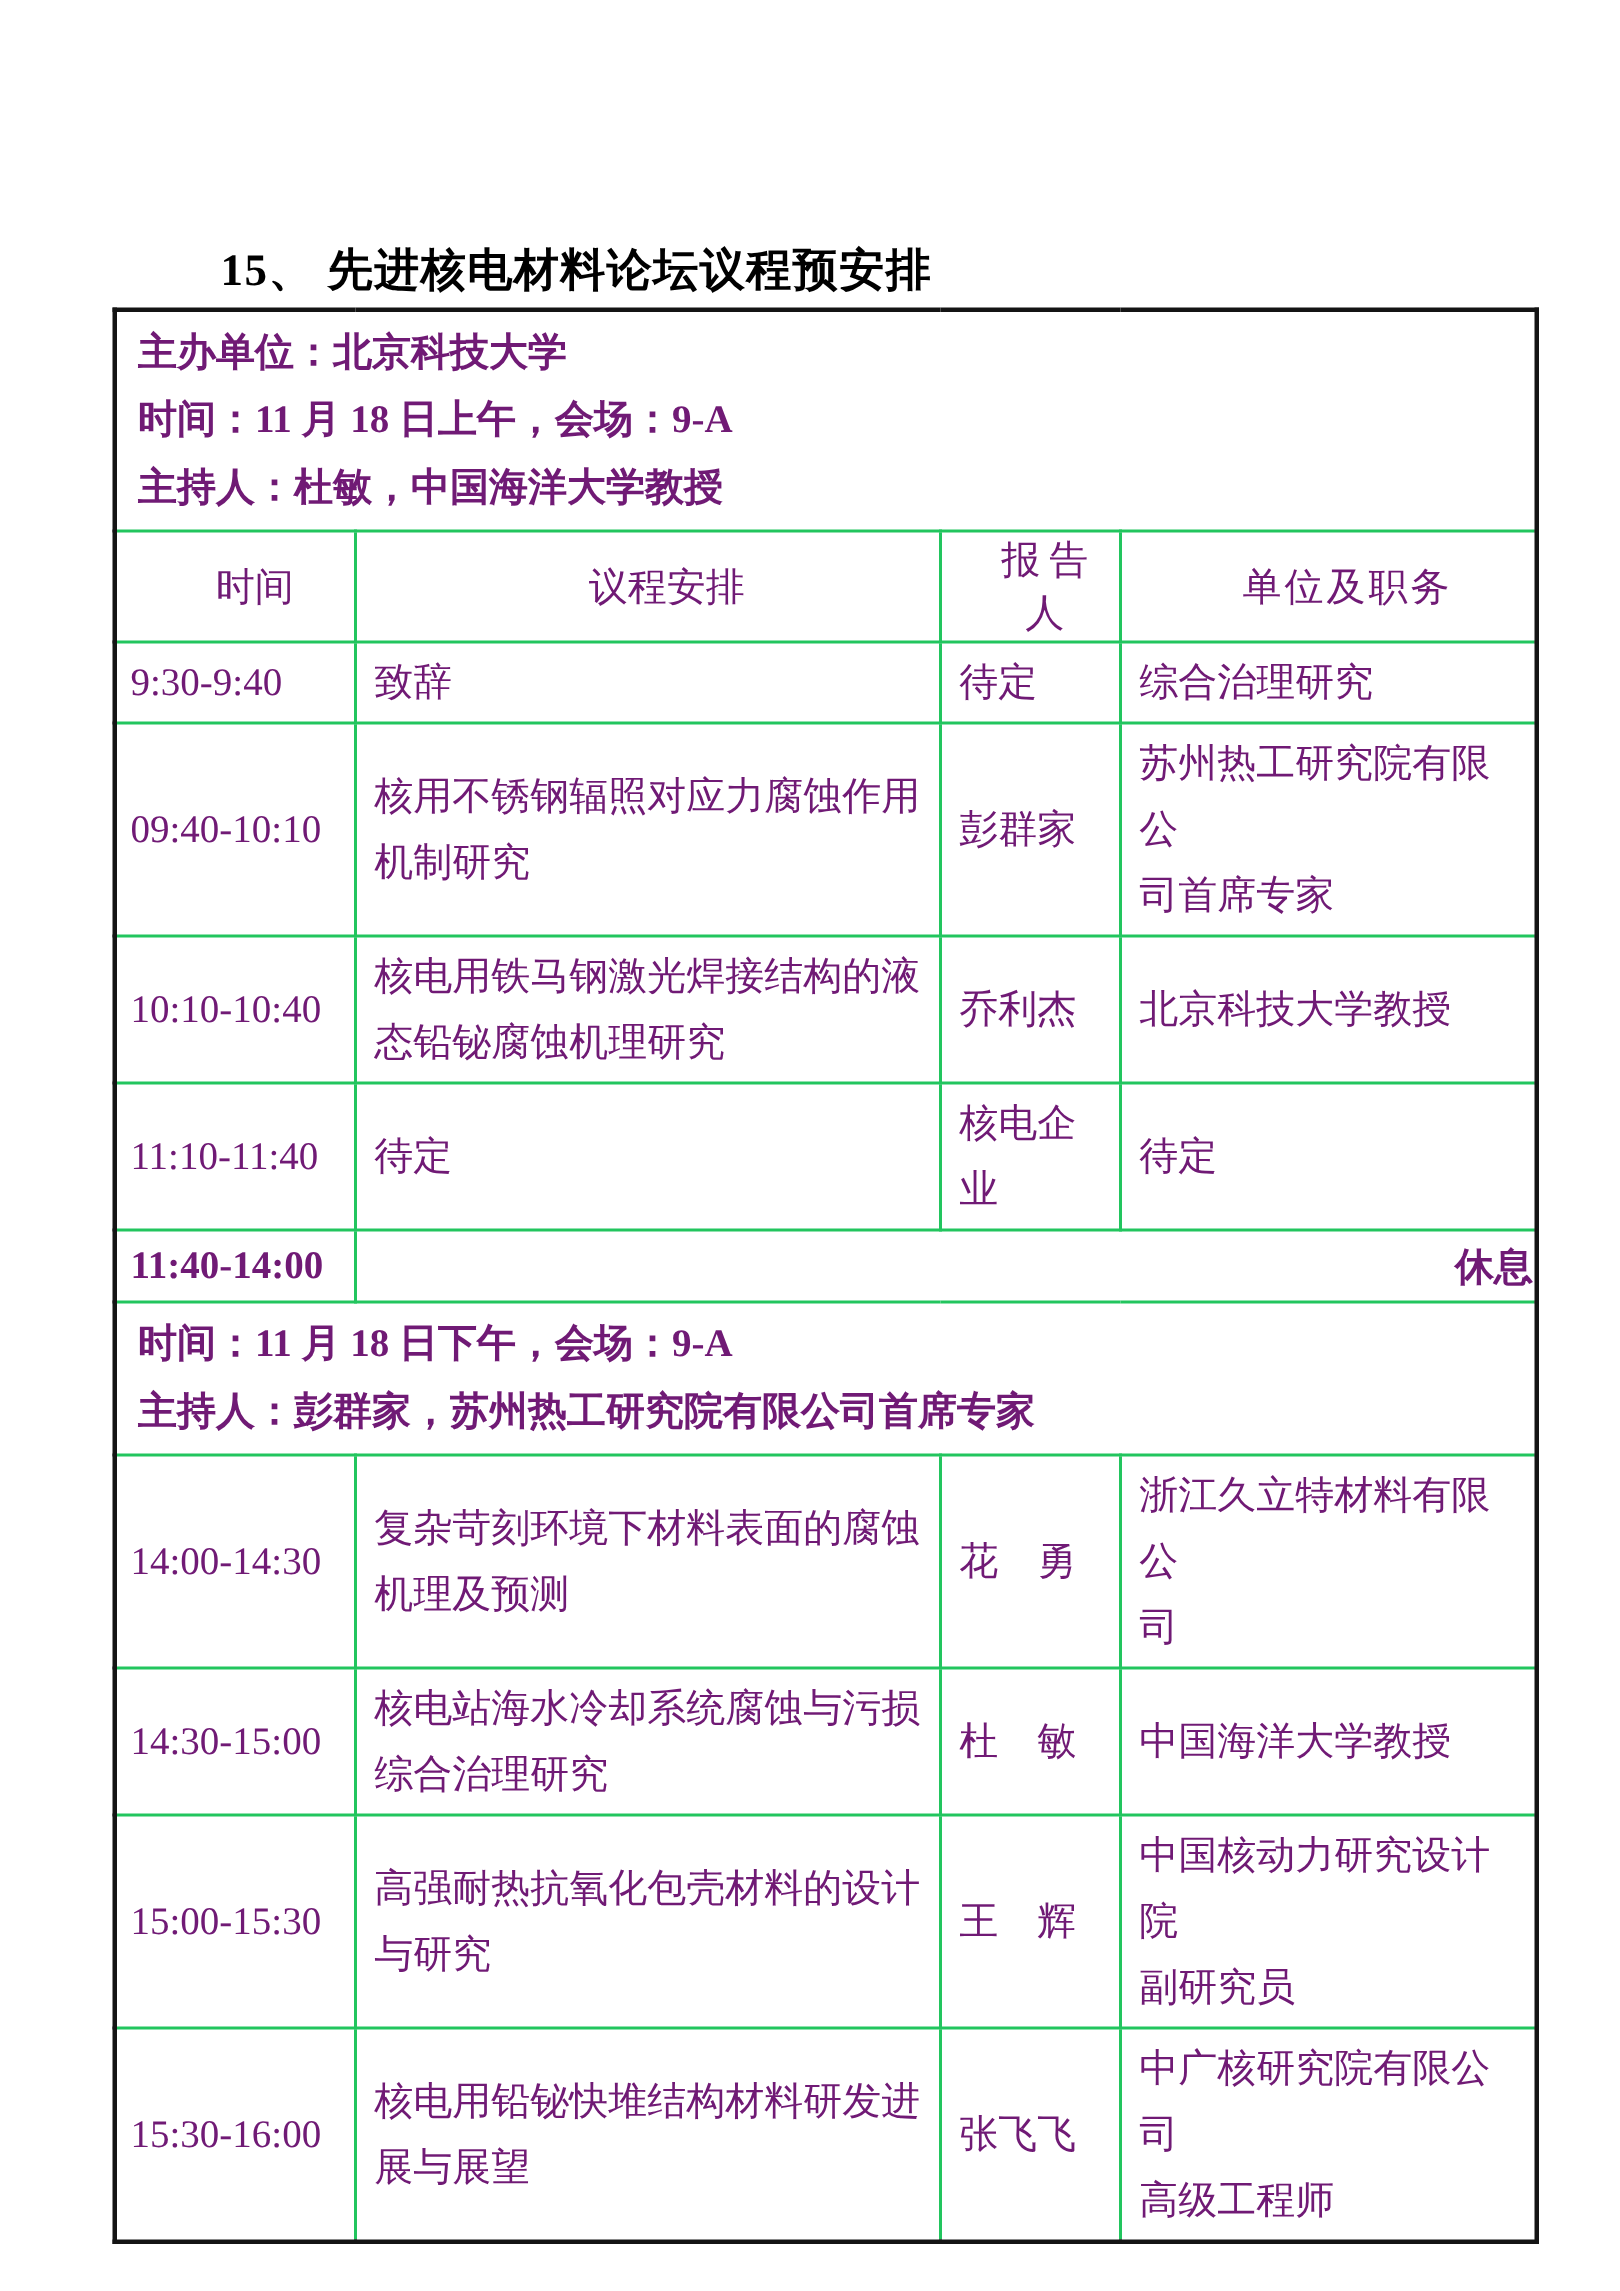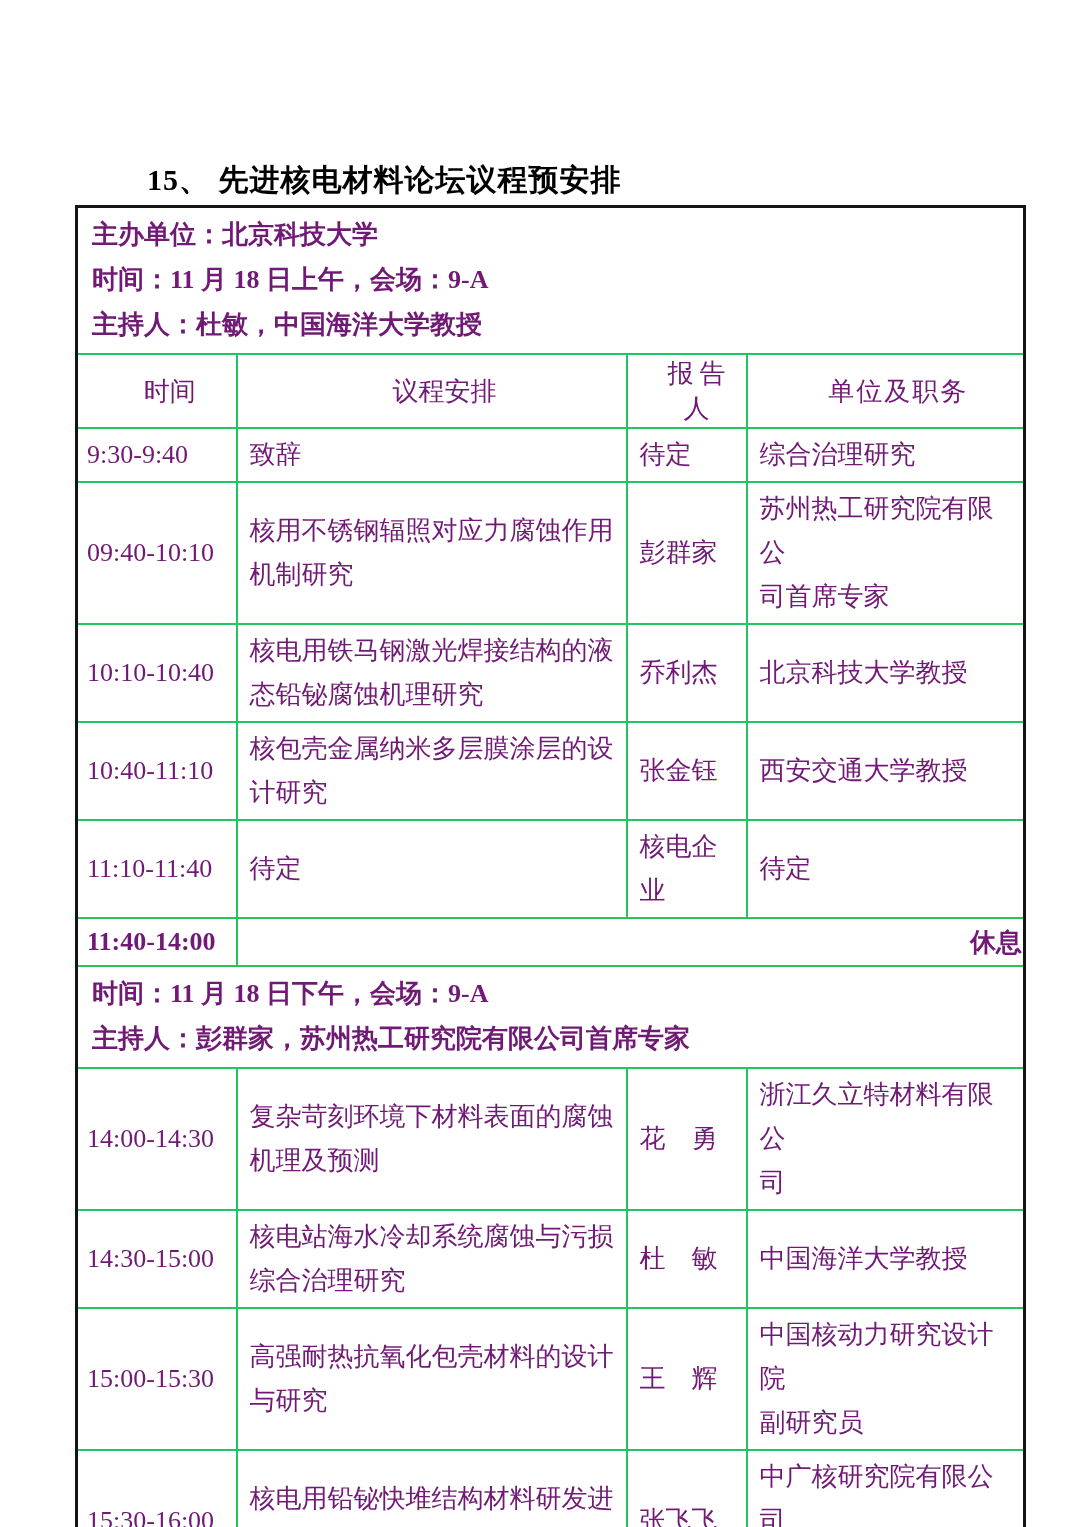--- a/index.html
+++ b/index.html
@@ -145,27 +145,20 @@
       </tr>
 
       <tr class="r-double">
         <td class="c-time">10:10-10:40</td>
         <td class="c-topic">核电用铁马钢激光焊接结构的液
 态铅铋腐蚀机理研究</td>
         <td class="c-speaker">乔利杰</td>
         <td class="c-aff">北京科技大学教授</td>
       </tr>
 
-      <tr class="r-double">
-        <td class="c-time">10:40-11:10</td>
-        <td class="c-topic">核包壳金属纳米多层膜涂层的设
-计研究</td>
-        <td class="c-speaker">张金钰</td>
-        <td class="c-aff">西安交通大学教授</td>
-      </tr>
 
       <tr class="r-double">
         <td class="c-time">11:10-11:40</td>
         <td class="c-topic">待定</td>
         <td class="c-speaker">核电企
 业</td>
         <td class="c-aff">待定</td>
       </tr>
 
       <tr class="break-row">

